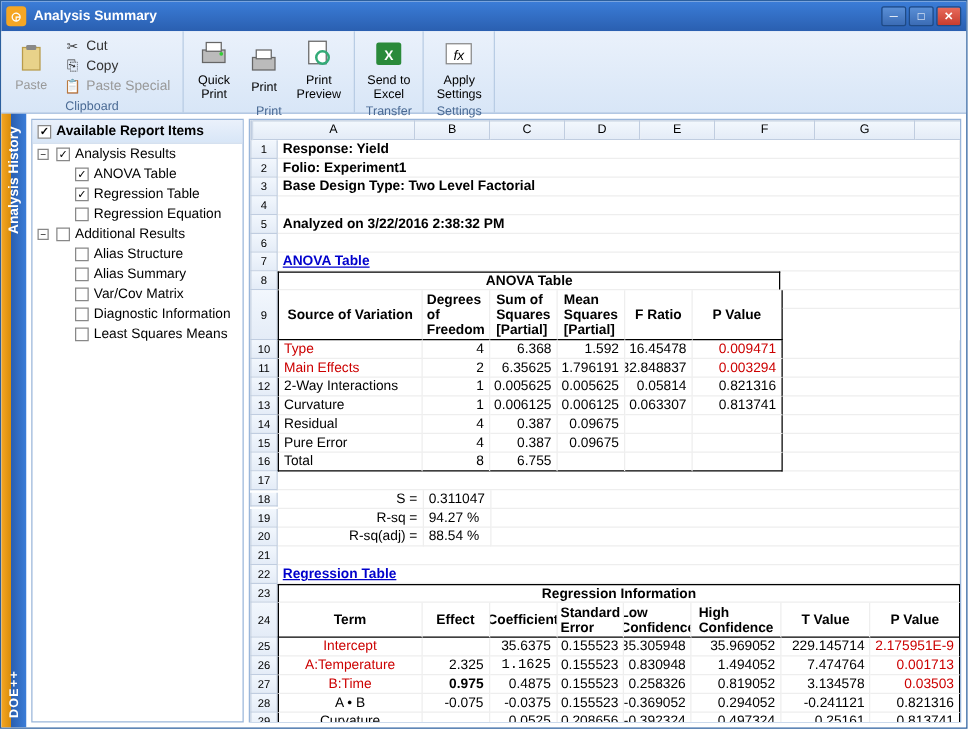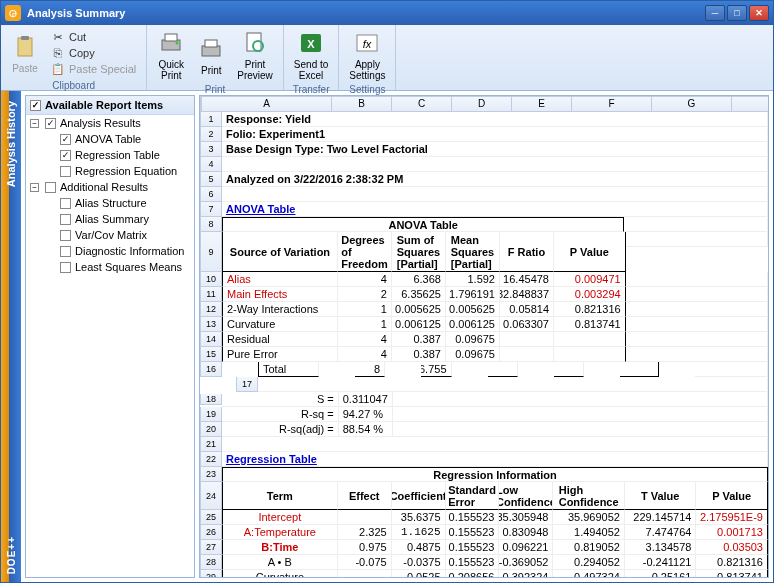--- a/index.html
+++ b/index.html
@@ -269,21 +269,21 @@
 [Partial]</div>
           <div class="cell bold center" style="width: 60px; height: 40px; white-space: pre-line; line-height: 12px; border-bottom: 1px solid rgb(0, 0, 0);">Mean
 Squares
 [Partial]</div>
           <div class="cell bold center" style="width: 60px; height: 40px; white-space: pre-line; line-height: 12px; border-bottom: 1px solid rgb(0, 0, 0);">F Ratio</div>
           <div class="cell bold center" style="width: 80px; border-right: 1px solid rgb(0, 0, 0); height: 40px; white-space: pre-line; line-height: 12px; border-bottom: 1px solid rgb(0, 0, 0);">P Value</div>
           <div class="cell " style="width: 160px;"></div>
         </div>
         <div class="row" style="height: 15px;">
           <div class="rowhdr">10</div>
-          <div class="cell redtxt" style="width: 130px; border-left: 1px solid rgb(0, 0, 0);">Alias</div>
+          <div class="cell redtxt" style="width: 130px; border-left: 1px solid rgb(0, 0, 0);">Type</div>
           <div class="cell right " style="width: 60px;">4</div>
           <div class="cell right " style="width: 60px;">6.368</div>
           <div class="cell right " style="width: 60px;">1.592</div>
           <div class="cell right " style="width: 60px;">16.45478</div>
           <div class="cell right redtxt" style="width: 80px; border-right: 1px solid rgb(0, 0, 0);">0.009471</div>
           <div class="cell " style="width: 160px;"></div>
         </div>
         <div class="row" style="height: 15px;">
           <div class="rowhdr">11</div>
           <div class="cell redtxt" style="width: 130px; border-left: 1px solid rgb(0, 0, 0);">  Main Effects</div>
@@ -327,31 +327,31 @@
         <div class="row" style="height: 15px;">
           <div class="rowhdr">15</div>
           <div class="cell " style="width: 130px; border-left: 1px solid rgb(0, 0, 0);">  Pure Error</div>
           <div class="cell right " style="width: 60px;">4</div>
           <div class="cell right " style="width: 60px;">0.387</div>
           <div class="cell right " style="width: 60px;">0.09675</div>
           <div class="cell right " style="width: 60px;"></div>
           <div class="cell right " style="width: 80px; border-right: 1px solid rgb(0, 0, 0);"></div>
           <div class="cell " style="width: 160px;"></div>
         </div>
-        <div class="row" style="height: 15px; gap: 36px;">
+        <div class="row" style="height: 15px;">
           <div class="rowhdr">16</div>
           <div class="cell " style="width: 130px; border-left: 1px solid rgb(0, 0, 0); border-bottom: 1px solid rgb(0, 0, 0);">Total</div>
           <div class="cell right " style="width: 60px; border-bottom: 1px solid rgb(0, 0, 0);">8</div>
           <div class="cell right " style="width: 60px; border-bottom: 1px solid rgb(0, 0, 0);">6.755</div>
           <div class="cell right " style="width: 60px; border-bottom: 1px solid rgb(0, 0, 0);"></div>
           <div class="cell right " style="width: 60px; border-bottom: 1px solid rgb(0, 0, 0);"></div>
           <div class="cell right " style="width: 80px; border-right: 1px solid rgb(0, 0, 0); border-bottom: 1px solid rgb(0, 0, 0);"></div>
           <div class="cell " style="width: 160px;"></div>
         </div>
-        <div class="row" style="height: 15px; margin-left: 36px;">
+        <div class="row" style="height: 15px;">
           <div class="rowhdr">17</div>
           <div class="cell " style="width: 610px;"></div>
         </div>
         <div class="row" style="height: 15px; align-items: center;">
           <div class="rowhdr">18</div>
           <div class="cell right" style="width: 130px;">S =</div>
           <div class="cell " style="width: 60px;">0.311047</div>
           <div class="cell " style="width: 420px;"></div>
         </div>
         <div class="row" style="height: 15px;">
@@ -409,25 +409,25 @@
           <div class="cell right " style="width: 60px; text-align: center;">2.325</div>
           <div class="cell right " style="width: 60px; font-family: Liberation Mono, monospace;">1.1625</div>
           <div class="cell right " style="width: 60px;">0.155523</div>
           <div class="cell right " style="width: 60px;">0.830948</div>
           <div class="cell right " style="width: 80px;">1.494052</div>
           <div class="cell right " style="width: 80px;">7.474764</div>
           <div class="cell right redtxt" style="width: 80px; border-right: 1px solid rgb(0, 0, 0);">0.001713</div>
         </div>
         <div class="row" style="height: 15px;">
           <div class="rowhdr">27</div>
-          <div class="cell center redtxt" style="width: 130px; border-left: 1px solid rgb(0, 0, 0); font-weight: bold;">B:Time</div>
-          <div class="cell right " style="width: 60px;">0.975</div>
+          <div class="cell center redtxt" style="width: 130px; border-left: 1px solid rgb(0, 0, 0);">B:Time</div>
+          <div class="cell right " style="width: 60px; font-weight: bold;">0.975</div>
           <div class="cell right " style="width: 60px;">0.4875</div>
           <div class="cell right " style="width: 60px;">0.155523</div>
-          <div class="cell right " style="width: 60px;">0.096221</div>
+          <div class="cell right " style="width: 60px;">0.258326</div>
           <div class="cell right " style="width: 80px;">0.819052</div>
           <div class="cell right " style="width: 80px;">3.134578</div>
           <div class="cell right redtxt" style="width: 80px; border-right: 1px solid rgb(0, 0, 0);">0.03503</div>
         </div>
         <div class="row" style="height: 15px;">
           <div class="rowhdr">28</div>
           <div class="cell center " style="width: 130px; border-left: 1px solid rgb(0, 0, 0);">A • B</div>
           <div class="cell right " style="width: 60px;">-0.075</div>
           <div class="cell right " style="width: 60px;">-0.0375</div>
           <div class="cell right " style="width: 60px;">0.155523</div>

